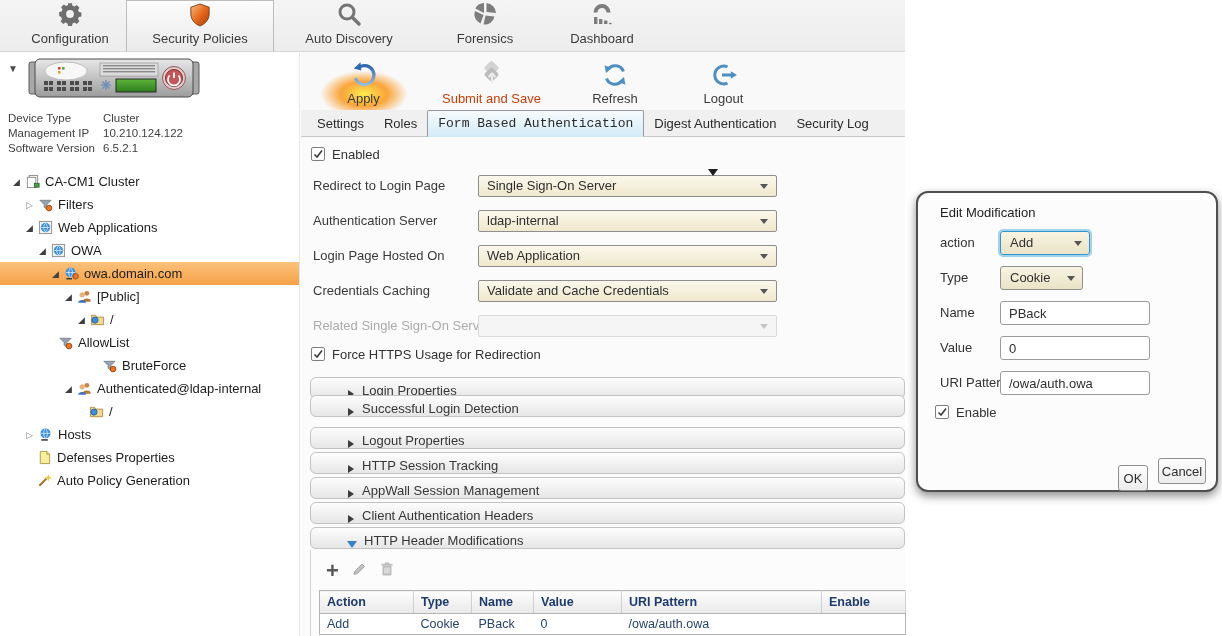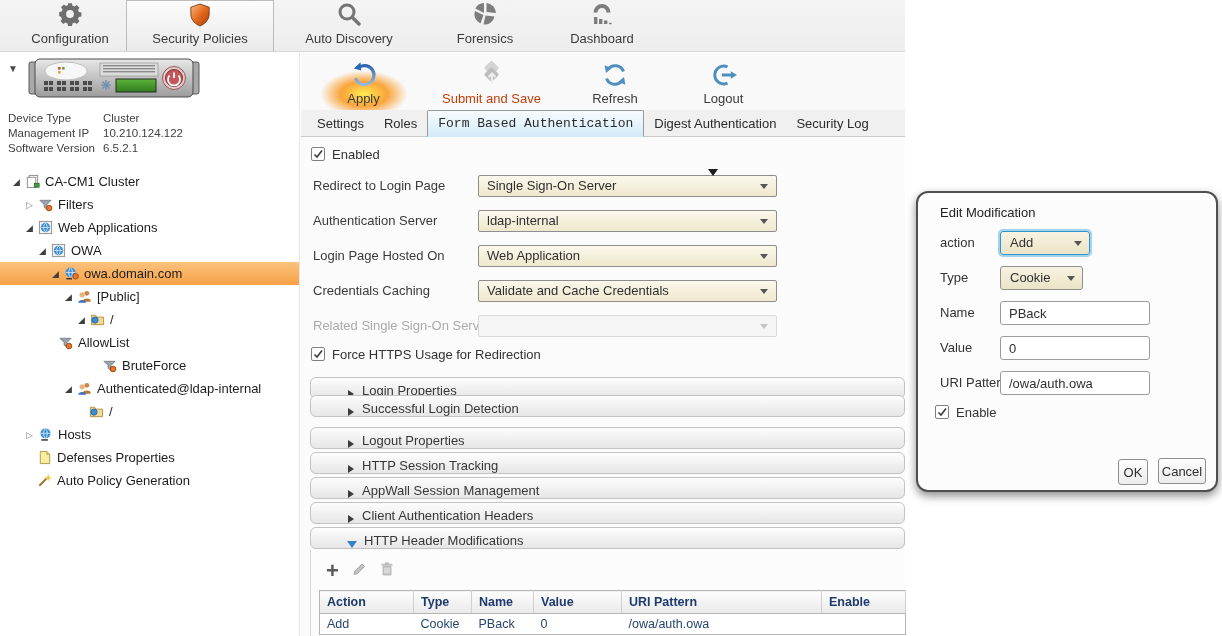--- a/index.html
+++ b/index.html
@@ -624,17 +624,17 @@
 
     <div class="cbrow" style="left:17px;top:212px;position:absolute">
       <span class="cb">
           <svg width="10" height="10" viewBox="0 0 10 10">
             <polyline points="1.5,5.5 4,8 9,1.5" fill="none" stroke="#3d3d3d" stroke-width="1.6"></polyline>
           </svg>
         </span>
       <span>Enable</span>
     </div>
 
-    <button class="dbtn" style="left:200px;top:266px;width:30px">OK</button>
+    <button class="dbtn" style="left:200px;top:272px;width:30px">OK</button>
     <button class="dbtn" style="left:240px;top:265px;width:48px">Cancel</button>
   </div>
 
 </div>
 
 </body></html>

